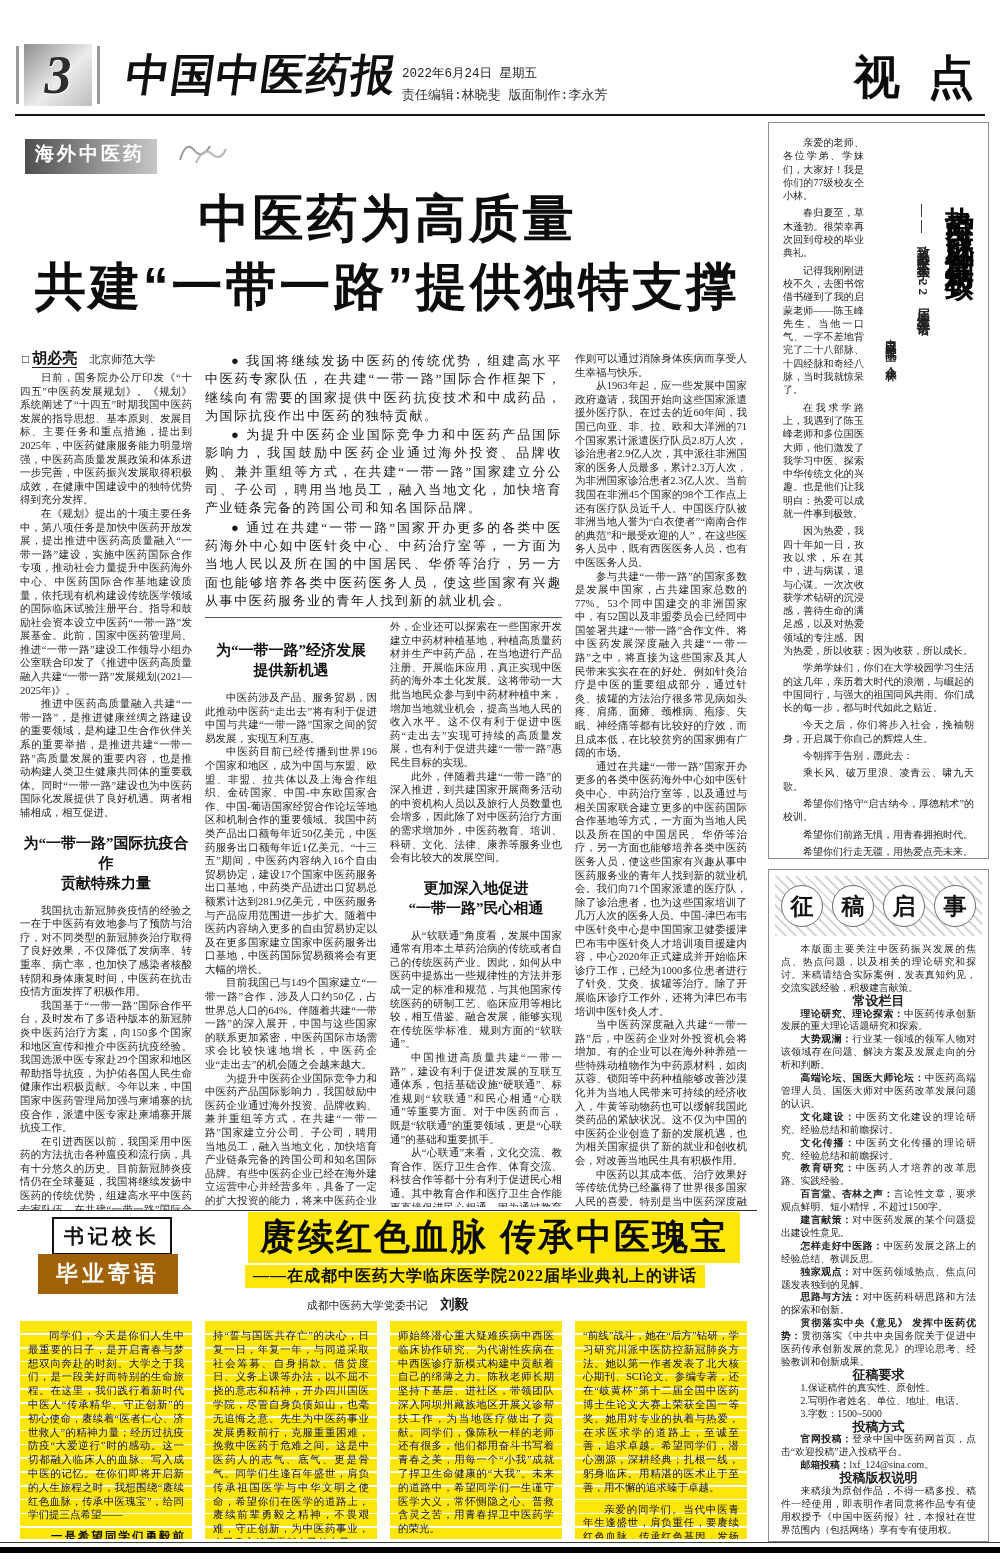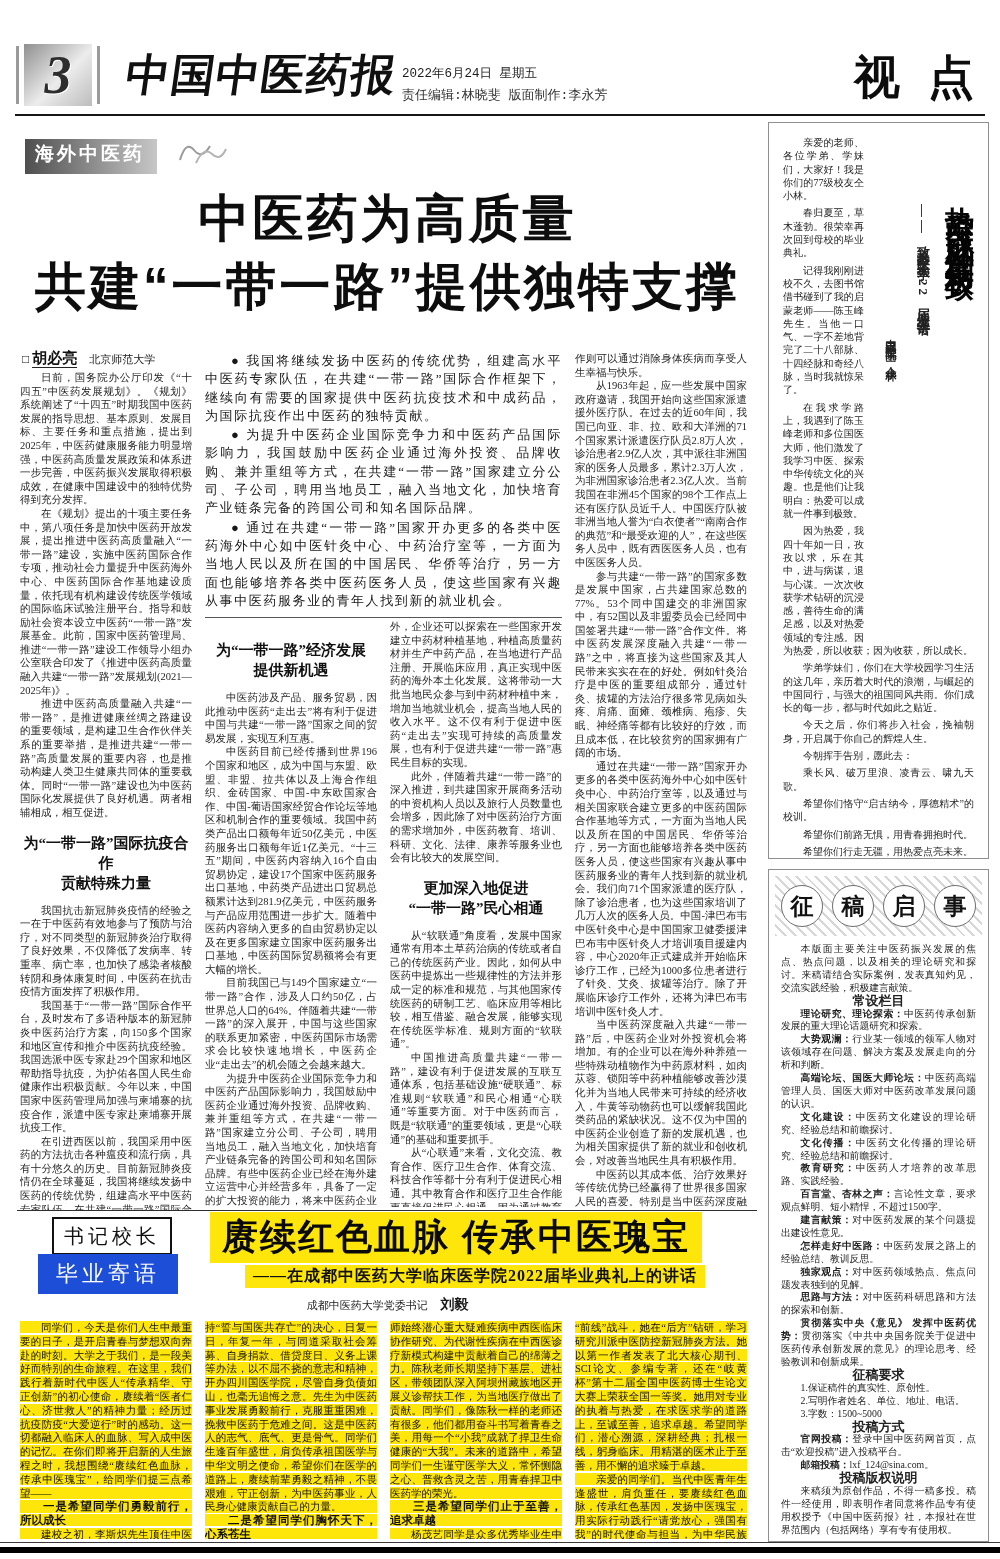--- a/index.html
+++ b/index.html
@@ -59,33 +59,33 @@
   .cb-head{height:60px;margin:6px 6px 2px 6px;background:repeating-linear-gradient(45deg,#d7d7d7 0 2px,#ffffff 2px 7px);
            display:flex;align-items:center;justify-content:center;gap:9px;}
   .cb-circle{width:40px;height:40px;border-radius:50%;background:#fff;border:1px solid #6f6f6f;
              display:flex;align-items:center;justify-content:center;font-size:23px;font-weight:bold;color:#111;}
   .cb-body{padding:5px 12px 0 12px;font-size:9.8px;line-height:12.9px;text-align:justify;color:#222;}
   .cb-body p{margin:0;text-indent:2em;}
   .cb-sub{text-align:center;font-weight:bold;font-size:13px;margin:6px 0 4px;text-indent:0 !important;}
   .cb-item b{font-family:"Liberation Sans",sans-serif;font-weight:bold;}
   
   .sbadge{position:absolute;display:flex;align-items:center;justify-content:center;
-          font-family:"Liberation Sans",sans-serif;font-weight:normal;letter-spacing:4px;}
+          font-family:"Liberation Sans",sans-serif;font-weight:bold;letter-spacing:4px;}
   #sbadge1{left:52px;top:1217px;width:116px;height:34px;border:2px solid #111;background:#fff;font-size:20px;color:#111;}
-  #sbadge2{left:38px;top:1254px;width:140px;height:40px;background:#1d4ed8;color:#fff;font-size:22px;}
-  #speech-title{position:absolute;left:210px;top:1212px;width:530px;text-align:left;}
+  #sbadge2{left:38px;top:1254px;width:140px;height:40px;background:#a16207;color:#fff;font-size:22px;}
+  #speech-title{position:absolute;left:210px;top:1212px;width:530px;text-align:right;}
   #speech-title span{display:inline-block;background:#ffe60a;padding:1px 12px;
         font-family:"Liberation Sans",sans-serif;font-weight:900;font-size:36px;letter-spacing:2px;color:#0a0a0a;white-space:nowrap;}
   #speech-subtitle{position:absolute;left:210px;top:1265px;width:530px;text-align:center;}
   #speech-subtitle span{display:inline-block;background:#ffe60a;padding:1px 8px;font-weight:bold;font-size:16px;letter-spacing:1px;color:#111;white-space:nowrap;}
   #speech-byline{position:absolute;left:20px;top:1296px;width:735px;text-align:center;font-size:11px;color:#1a1a1a;}
   #speech-byline .nm{font-family:"Liberation Sans",sans-serif;font-weight:bold;font-size:14px;margin-left:10px;}
   .scol{position:absolute;top:1321px;width:172px;height:218px;font-size:10.5px;line-height:13.8px;text-align:justify;overflow:hidden;color:#101010;
         background:repeating-linear-gradient(to bottom,#ffe60a 0 12.1px,#ffffff 12.1px 13.8px);}
-  .scol p{margin:0;text-indent:2em;}
+  .scol p{margin:8px;text-indent:2em;}
   .scol p.cont{text-indent:0;}
   .s-sub{font-family:"Liberation Sans",sans-serif;font-weight:bold;font-size:11.5px;}
   #scol1{left:20px;} #scol2{left:205px;} #scol3{left:390px;} #scol4{left:575px;}
   
   #footer-thin{position:absolute;left:0;top:1542px;width:1000px;height:1px;background:#3a3a3a;}
   #footer-bar{position:absolute;left:0;top:1547px;width:1000px;height:6px;background:#000;}
 </style>
 </head>
 <body>
 

